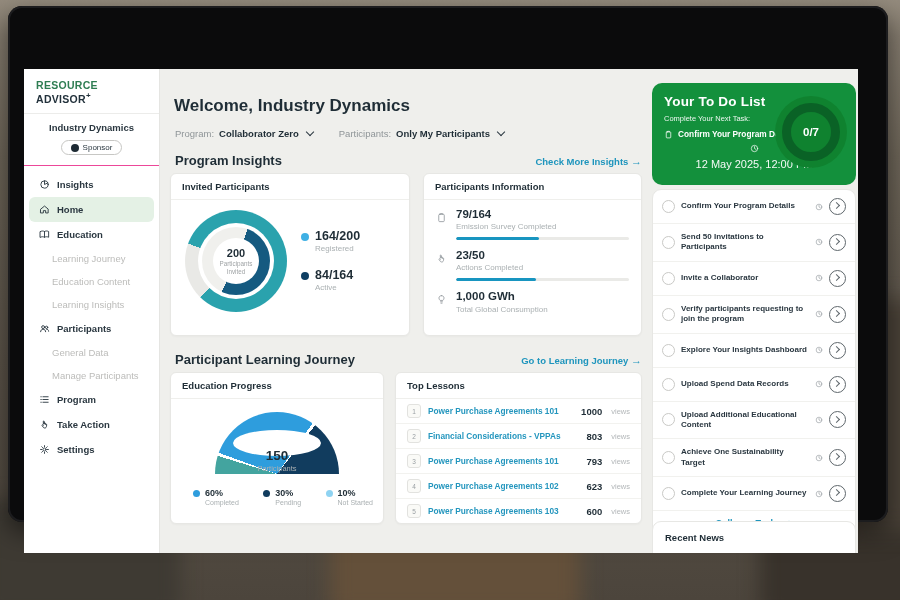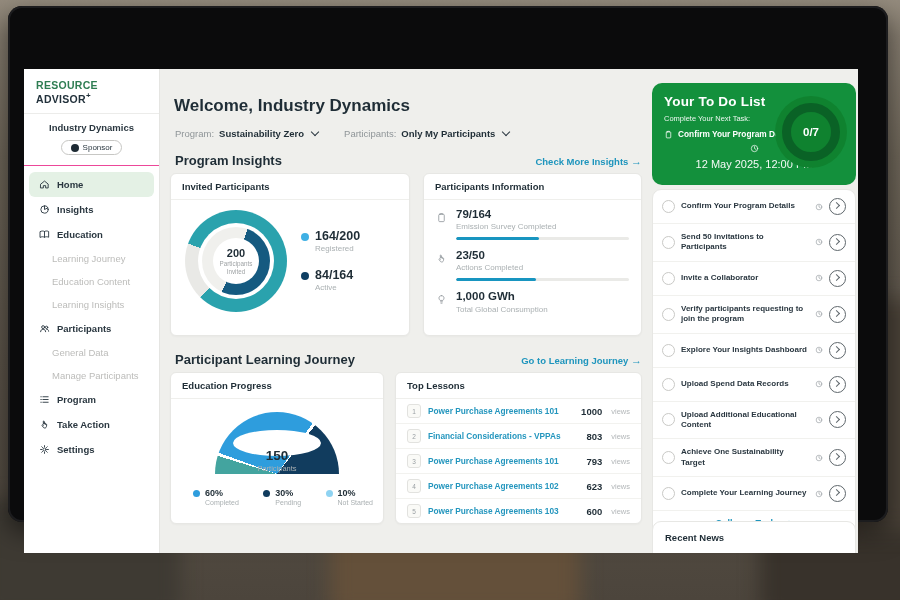--- a/index.html
+++ b/index.html
@@ -174,32 +174,32 @@
       <span class="lg-dark">ADVISOR</span><sup>+</sup>
     </div>
     <div class="org">
       <div class="org-name">Industry Dynamics</div>
       <span class="badge">
         <span class="dot"></span>
         <span>Sponsor</span>
       </span>
     </div>
     <div class="nav">
-      <div class="nav-item active">
-        <svg class="icon-stroke" viewBox="0 0 24 24">
-            <path d="M4 11 L12 4.5 L20 11 V19.5 H14.5 V14.5 H9.5 V19.5 H4 Z"></path>
-          </svg>
-        <span>Home</span>
-      </div>
       <div class="nav-item">
         <svg class="icon-stroke" viewBox="0 0 24 24">
             <circle cx="12" cy="12" r="8"></circle>
             <path d="M12 4 V12 L19 8.5"></path>
           </svg>
         <span>Insights</span>
+      </div>
+      <div class="nav-item active">
+        <svg class="icon-stroke" viewBox="0 0 24 24">
+            <path d="M4 11 L12 4.5 L20 11 V19.5 H14.5 V14.5 H9.5 V19.5 H4 Z"></path>
+          </svg>
+        <span>Home</span>
       </div>
       <div class="nav-item">
         <svg class="icon-stroke" viewBox="0 0 24 24">
             <path d="M3 5.5 C6 4 9 4 12 5.5 C15 4 18 4 21 5.5 V18 C18 16.5 15 16.5 12 18 C9 16.5 6 16.5 3 18 Z"></path>
             <path d="M12 5.5 V18"></path>
           </svg>
         <span>Education</span>
       </div>
       <div class="nav-sub">
         <span>Learning Journey</span>
@@ -245,21 +245,21 @@
         <span>Settings</span>
       </div>
     </div>
   </div>
 
   <div class="welcome">Welcome, Industry Dynamics</div>
 
   <div class="filters">
     <div class="filter">
       <span class="f-label">Program:</span>
-      <span class="f-value">Sustainability Zero</span>
+      <span class="f-value">Collaborator Zero</span>
       <span class="chev"></span>
     </div>
     <div class="filter">
       <span class="f-label">Participants:</span>
       <span class="f-value">Only My Participants</span>
       <span class="chev"></span>
     </div>
   </div>
 
   <div class="sec-head" style="top:84px;">

